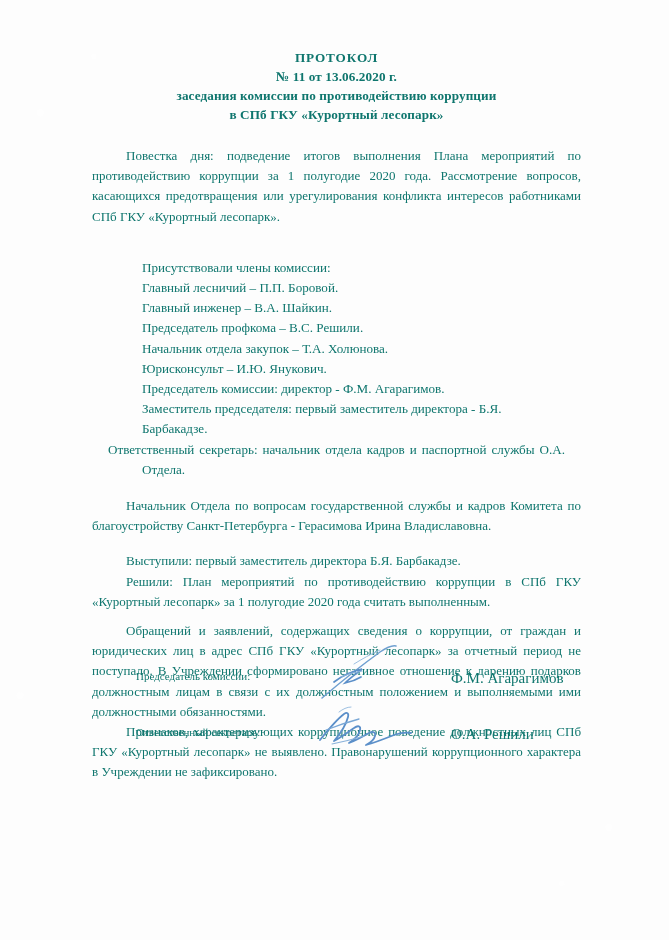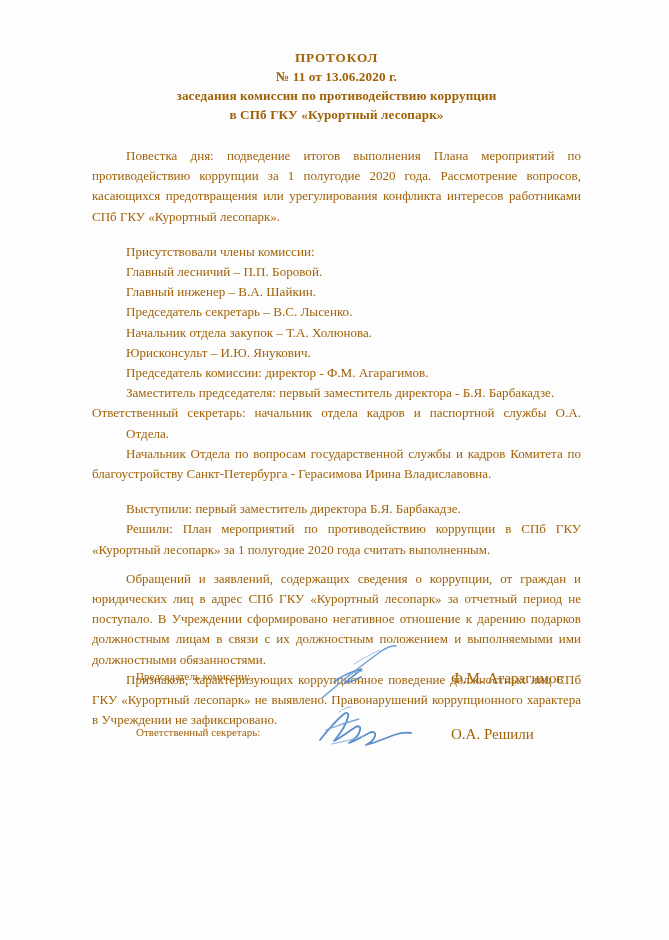--- a/index.html
+++ b/index.html
@@ -8,21 +8,21 @@
     padding: 0;
     background: #ffffff;
   }
   .page {
     position: relative;
     width: 669px;
     height: 940px;
     background: #fdfdfd;
     overflow: hidden;
     font-family: "Liberation Serif", "DejaVu Serif", serif;
-    color: #a16207;
+    color: #0f766e;
   }
   .scan-noise {
     position: absolute;
     inset: 0;
     pointer-events: none;
     background:
       radial-gradient(circle at 6% 12%, rgba(255,255,255,0.9) 0 3px, transparent 4px),
       radial-gradient(circle at 14% 6%, rgba(255,255,255,0.85) 0 2px, transparent 3px),
       radial-gradient(circle at 91% 88%, rgba(255,255,255,0.85) 0 3px, transparent 4px),
       radial-gradient(circle at 84% 94%, rgba(255,255,255,0.8) 0 2px, transparent 3px),
@@ -56,21 +56,21 @@
     margin: 0;
     hyphens: none;
   }
   .gap-lg { height: 22px; }
   .gap-md { height: 15px; }
   .gap-sm { height: 9px; }
 
   
   .roster {
     list-style: none;
-    margin: 0;
+    margin: 16px;
     padding: 0;
     font-size: 13.1px;
     line-height: 20.2px;
   }
   .roster li {
     margin: 0;
     padding: 0 0 0 34px;
     text-align: left;
     white-space: normal;
   }
@@ -132,21 +132,21 @@
     <div class="gap-lg"></div>
 
     <p class="para">Повестка дня: подведение итогов выполнения Плана мероприятий по противодействию коррупции за 1 полугодие 2020 года. Рассмотрение вопросов, касающихся предотвращения или урегулирования конфликта интересов работниками СПб ГКУ «Курортный лесопарк».</p>
 
     <div class="gap-md"></div>
 
     <ul class="roster">
       <li>Присутствовали члены комиссии:</li>
       <li>Главный лесничий – П.П. Боровой.</li>
       <li>Главный инженер – В.А. Шайкин.</li>
-      <li>Председатель секретарь – В.С. Лысенко.</li>
+      <li>Председатель профкома – В.С. Решили.</li>
       <li>Начальник отдела закупок – Т.А. Холюнова.</li>
       <li>Юрисконсульт – И.Ю. Янукович.</li>
       <li>Председатель комиссии: директор  - Ф.М. Агарагимов.</li>
       <li>Заместитель председателя: первый заместитель директора - Б.Я. Барбакадзе.</li>
       <li class="wrap">Ответственный секретарь: начальник отдела кадров и паспортной службы О.А. Отдела.</li>
     </ul>
 
     <p class="para">Начальник Отдела по вопросам государственной службы и кадров Комитета по благоустройству Санкт-Петербурга - Герасимова Ирина Владиславовна.</p>
 
     <div class="gap-md"></div>

